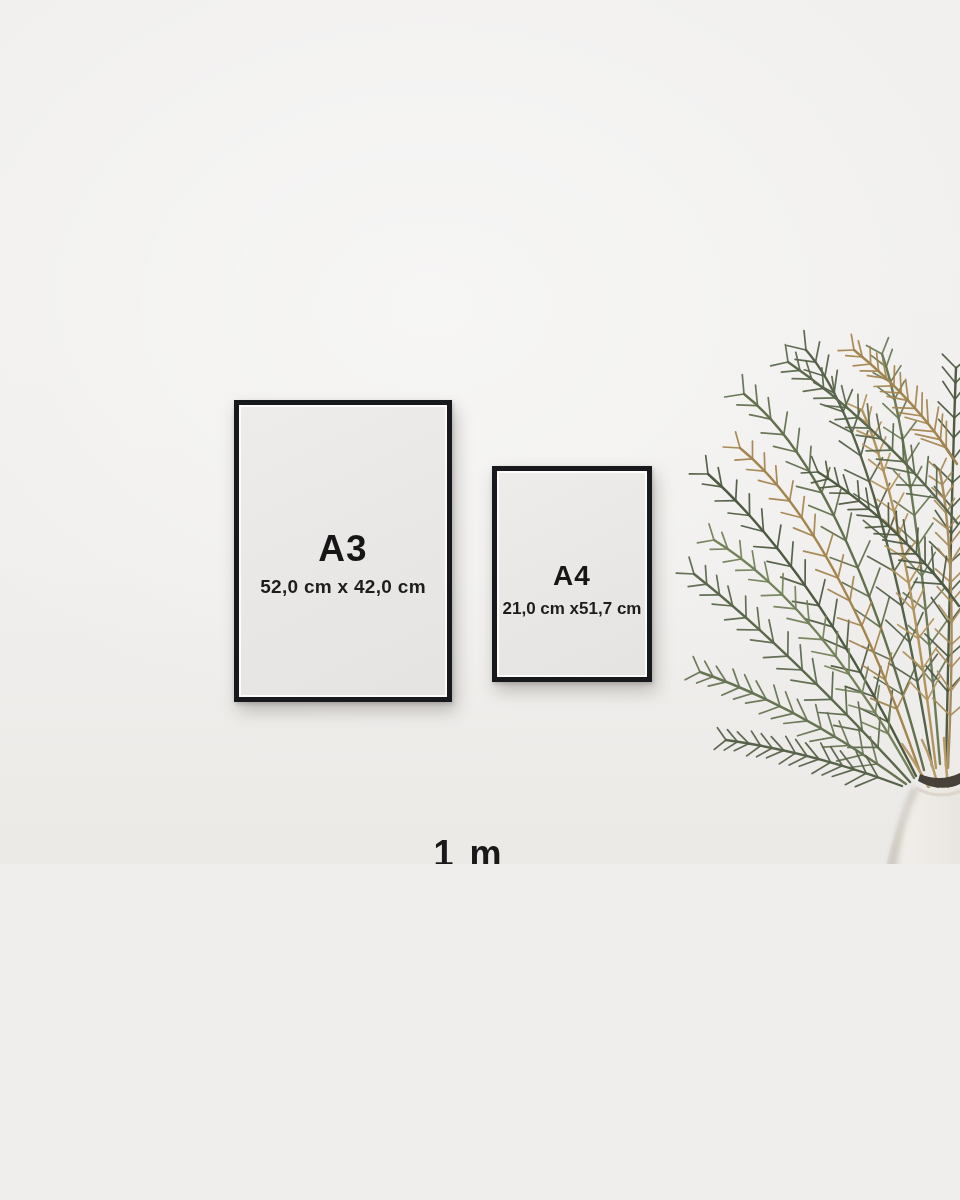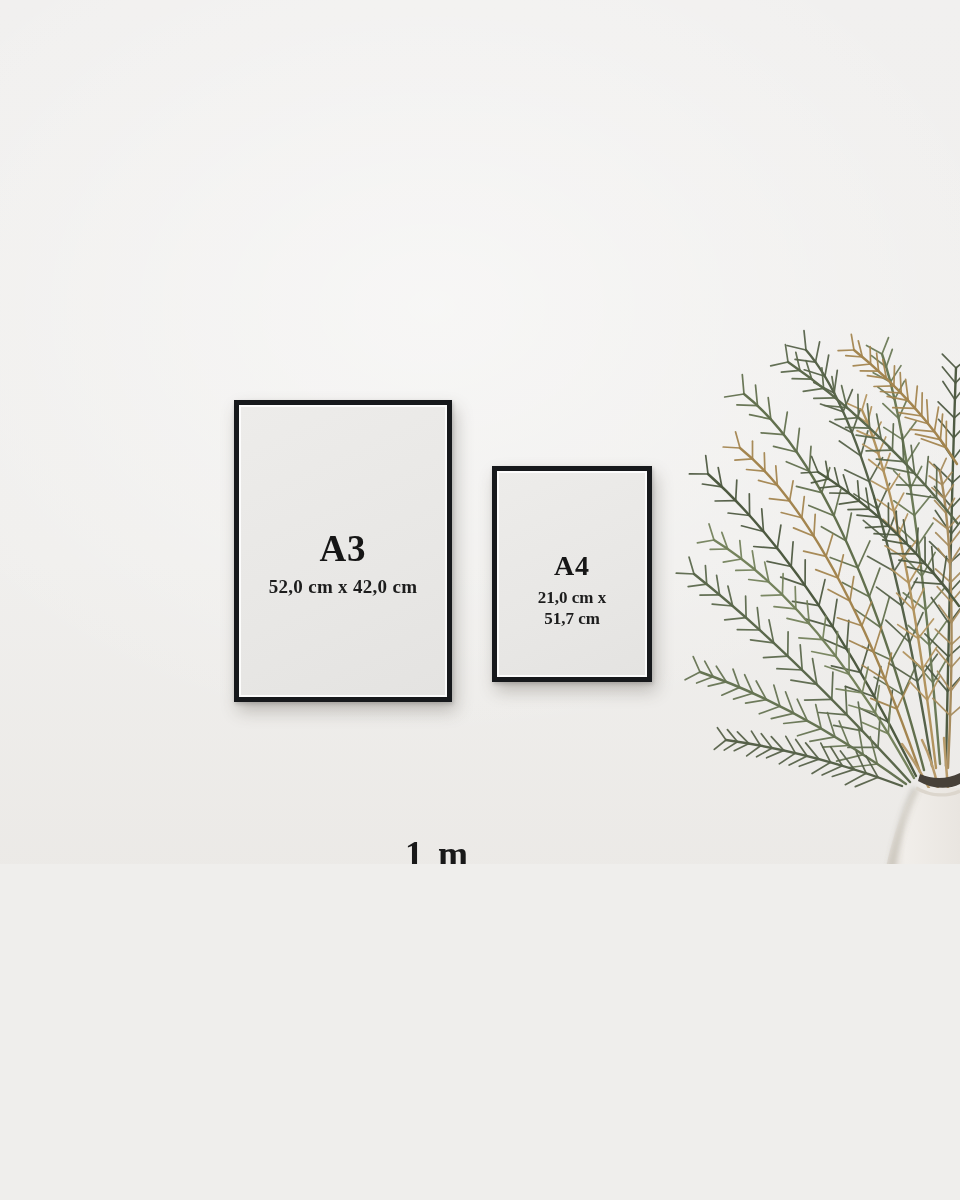--- a/index.html
+++ b/index.html
@@ -1,17 +1,17 @@
 <!DOCTYPE html>
 <html><head>
 <meta charset="utf-8">
 <style>
   html,body{margin:0;padding:0;background:#efeeec;}
   .stage{position:relative;width:960px;height:864px;overflow:hidden;
-         font-family:Liberation Serif, serif;background:#ef4444;}
+         font-family:Liberation Sans, sans-serif;background:#ef4444;}
 
   
   .wall{position:absolute;left:0;top:0;right:0;height:1022px;
     background:
       radial-gradient(90% 62% at 45% 30%, rgba(255,255,255,0.45), rgba(255,255,255,0) 70%),
       linear-gradient(180deg,#f1f0ef 0%,#f0efed 55%,#ebe9e6 88%,#e9e7e4 100%);}
   .baseboard{position:absolute;left:0;right:0;top:1022px;height:50px;
     background:linear-gradient(180deg,#f1efec 0%,#ece9e5 70%,#e6e3df 100%);
     border-top:1px solid rgba(0,0,0,0.04);
     border-bottom:2px solid rgba(110,90,65,0.25);}
@@ -31,24 +31,24 @@
     box-shadow:inset 0 0 0 2px rgba(255,255,255,0.85);
     display:flex;flex-direction:column;align-items:center;justify-content:center;
     text-align:center;color:#161616;}
   .ftext{transform:translateY(13px);}
   .frame-a4 .ftext{transform:translateY(16px);}
   .flabel{font-weight:700;letter-spacing:1px;line-height:1.05;}
   .frame-a3 .flabel{font-size:37px;}
   .frame-a4 .flabel{font-size:28px;}
   .fdims{font-weight:700;color:#1d1d1d;}
   .frame-a3 .fdims{font-size:19px;margin-top:8px;letter-spacing:0.3px;}
-  .frame-a4 .fdims{font-size:17px;margin-top:7px;line-height:1.25;display:flex;flex-direction:column;}
+  .frame-a4 .fdims{font-size:17px;margin-top:7px;line-height:1.25;display:flex;flex-direction:row;}
 
   
-  .scale-label{position:absolute;left:338px;top:833px;width:200px;text-align:center;
+  .scale-label{position:absolute;left:369px;top:833px;width:200px;text-align:center;
     font-size:36px;font-weight:700;color:#191919;letter-spacing:3px;}
   .scale-line{position:absolute;left:103px;top:888px;width:702px;height:4px;background:#1d1d1d;}
   .scale-tick{position:absolute;top:881px;width:4px;height:18px;background:#1d1d1d;}
   .tick-left{left:103px;}
   .tick-right{left:801px;}
 
   .scene{position:absolute;left:0;top:0;pointer-events:none;}
 </style>
 </head>
 <body>

